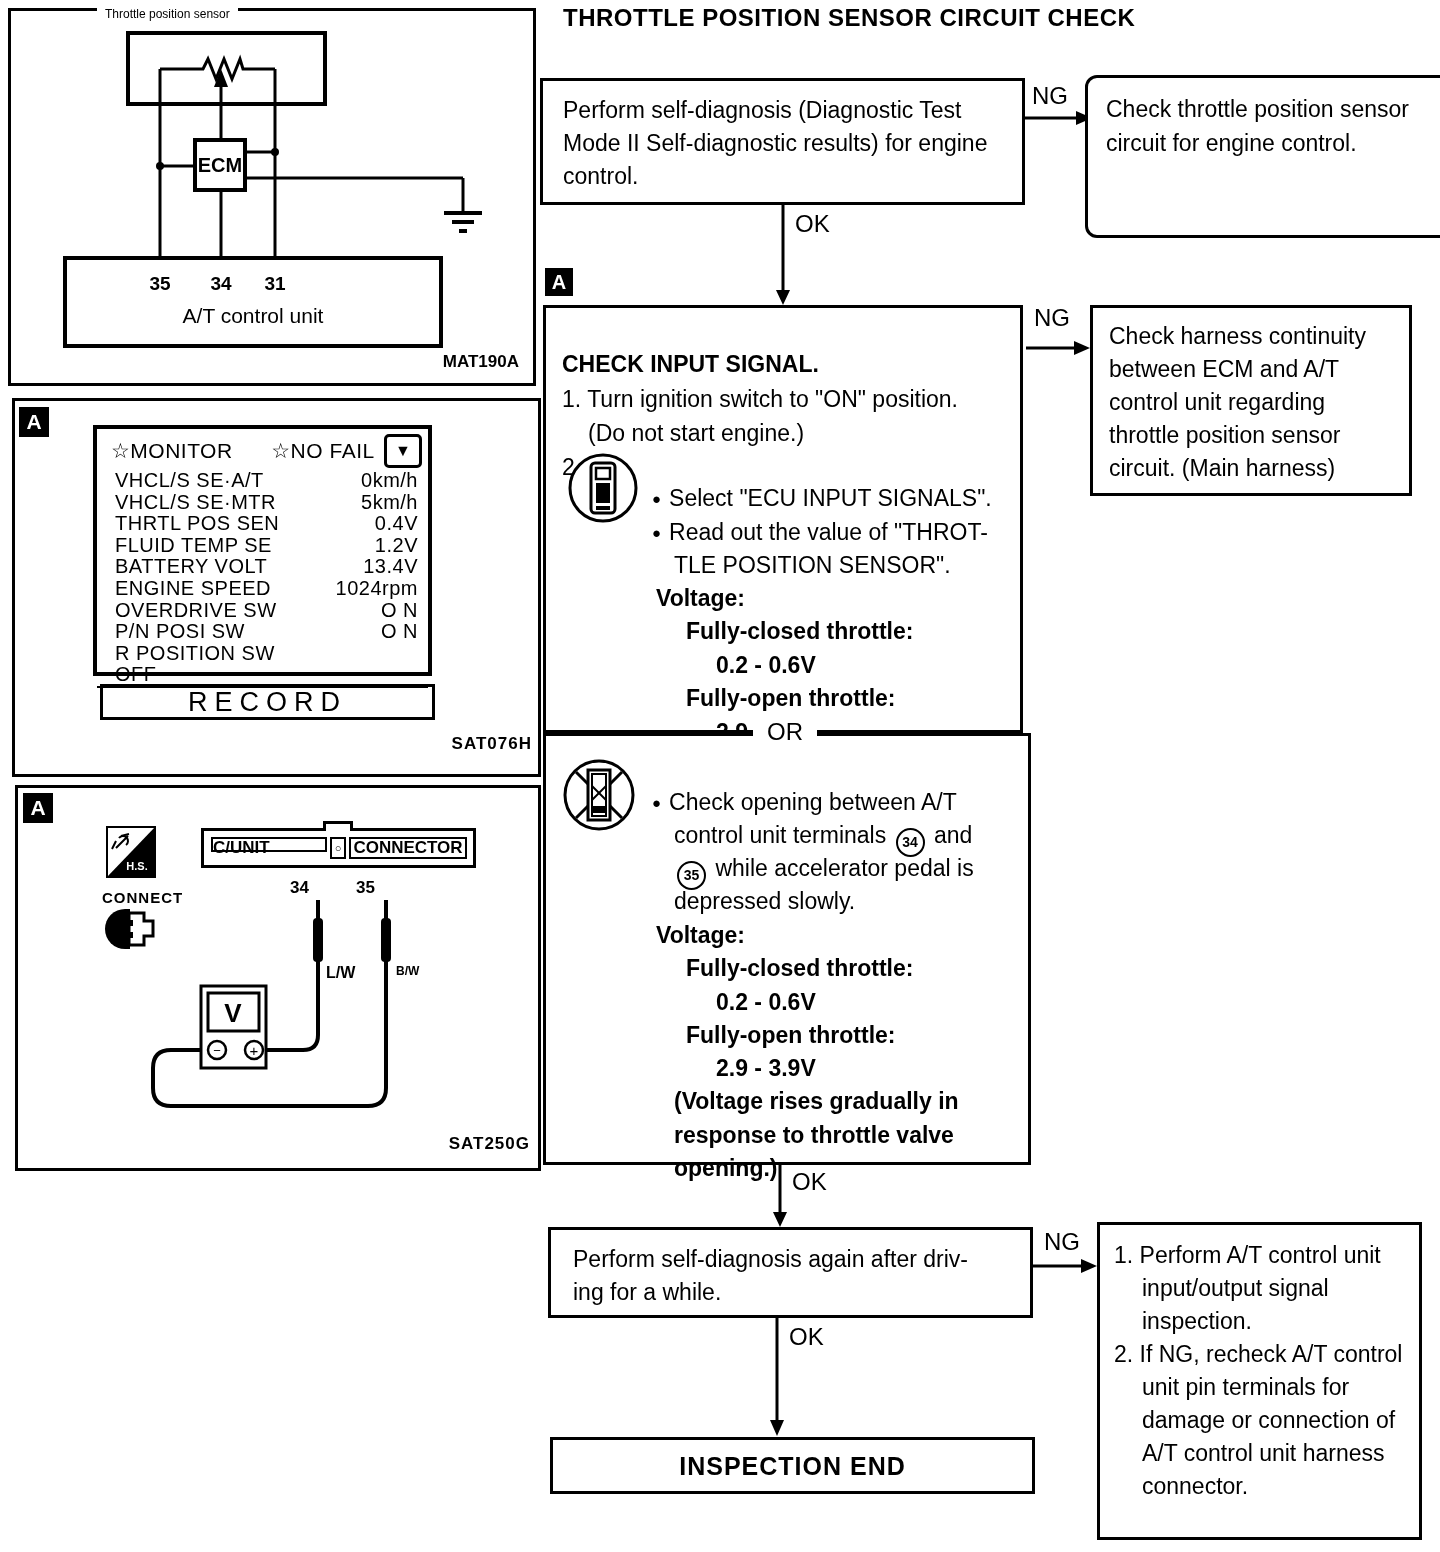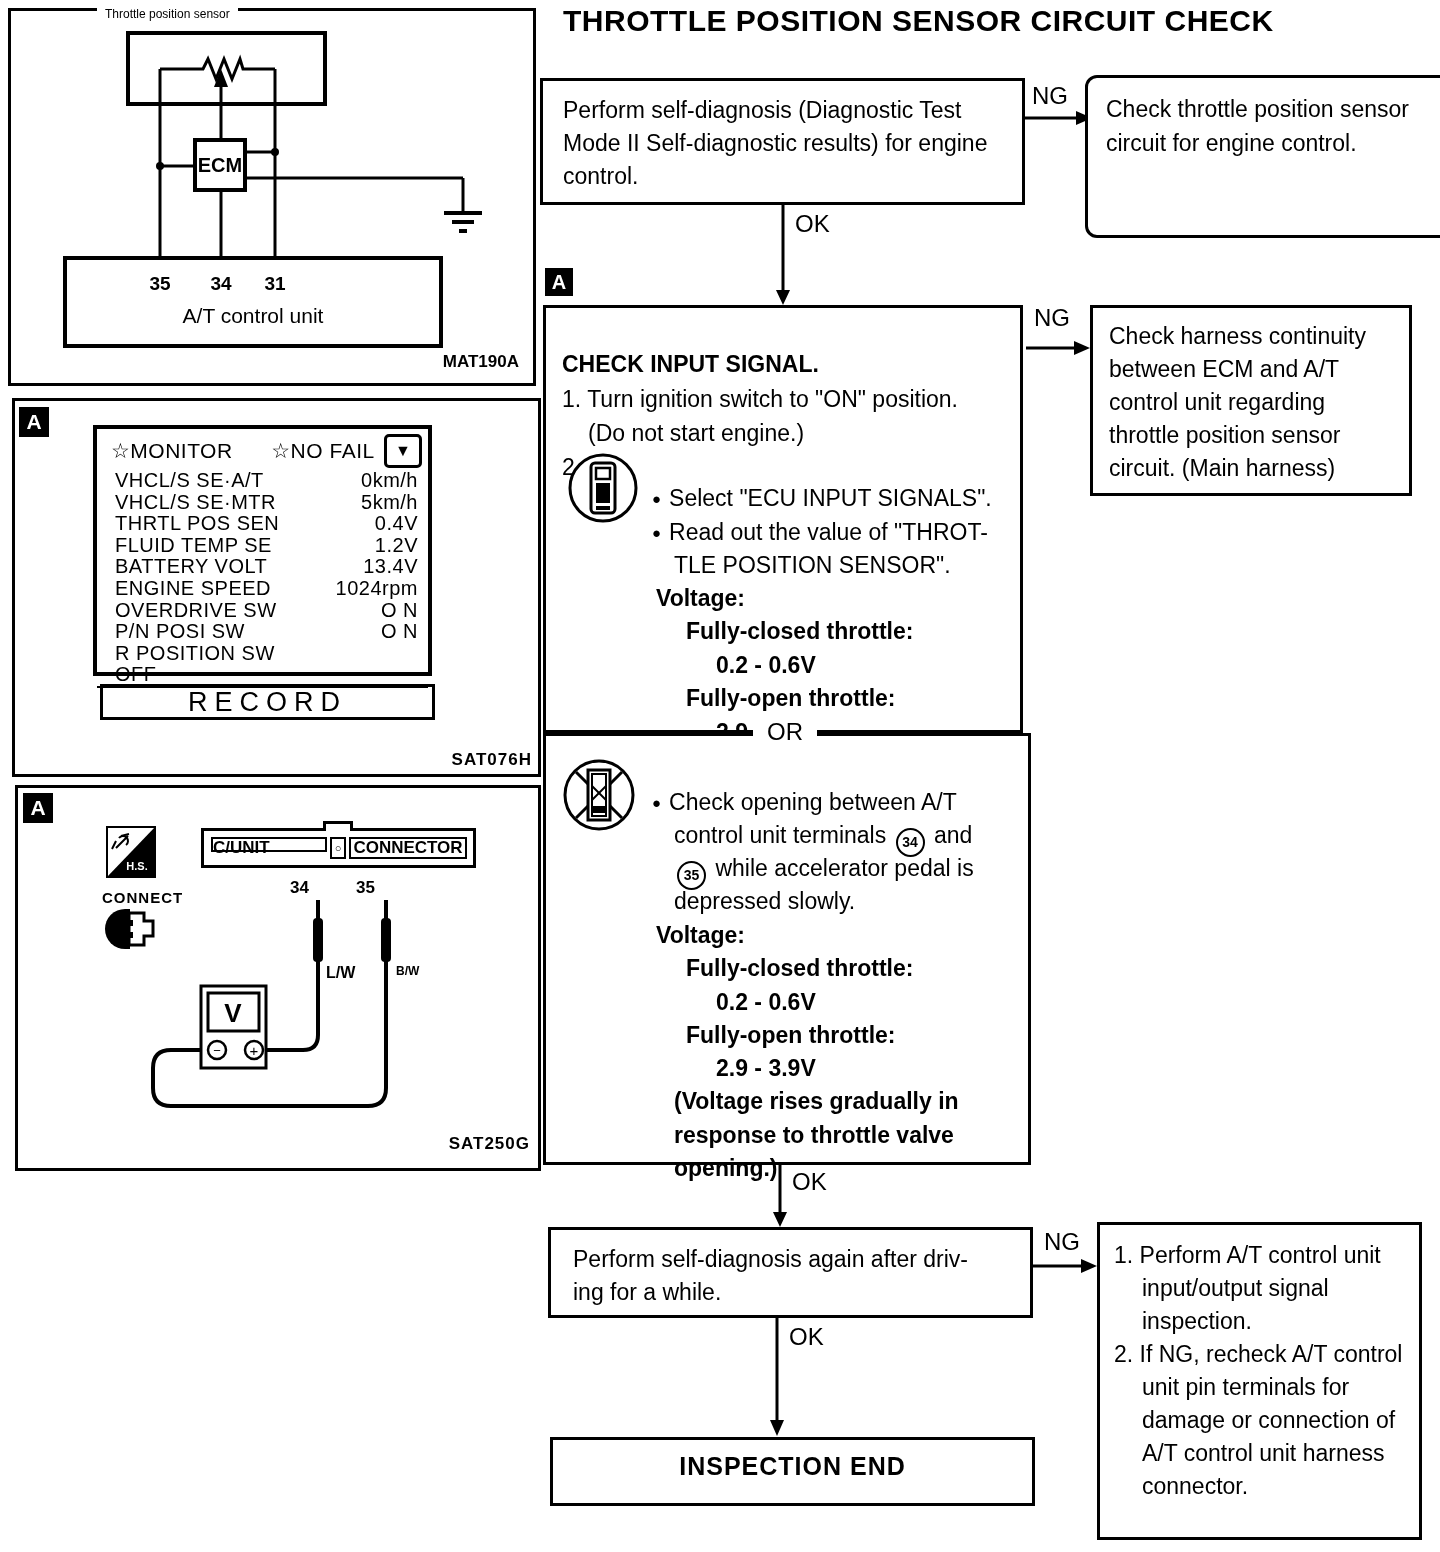--- a/index.html
+++ b/index.html
@@ -22,21 +22,21 @@
   
   .mrow{display:flex;justify-content:space-between;padding:0 10px 0 18px;
         font-size:20px;line-height:21.6px;letter-spacing:0.5px;}
   svg{display:block;}
 </style>
 </head>
 <body>
 
 <div id="page">
 
-  <div class="abs bold" style="left:563px;top:4px;font-size:30px;letter-spacing:0.5px;">THROTTLE POSITION SENSOR CIRCUIT CHECK</div>
+  <div class="abs bold" style="left:563px;top:4px;font-size:24px;letter-spacing:0.5px;">THROTTLE POSITION SENSOR CIRCUIT CHECK</div>
 
   <div class="panel" style="left:8px;top:8px;width:522px;height:372px;">
     <div class="abs" style="left:86px;top:-4px;background:#fff;padding:0 8px;font-size:12px;">Throttle position sensor</div>
     <svg width="516" height="366" viewBox="0 0 516 366">
 
       <rect x="117" y="22" width="197" height="71" fill="none" stroke="#000" stroke-width="4"></rect>
 
       <path d="M149,58 H192 L197,48 L205,68 L213,48 L221,68 L229,48 L232,58 H264" fill="none" stroke="#000" stroke-width="3"></path>
 
       <line x1="210" y1="131" x2="210" y2="72" stroke="#000" stroke-width="3"></line>
@@ -114,21 +114,21 @@
           <span>P/N POSI SW</span>
           <span>O N</span>
         </div>
       <div class="mrow" style="border-bottom:2px solid #000;flex-direction:column;">
           <span>R POSITION SW</span>
           <span>OFF</span>
         </div>
     </div>
     <div class="abs" style="left:85px;top:283px;width:335px;height:36px;border:3px solid #000;box-sizing:border-box;
                 display:flex;align-items:center;justify-content:center;font-size:27px;letter-spacing:7px;">RECORD</div>
-    <div class="figid" style="right:6px;bottom:4px;">SAT076H</div>
+    <div class="figid" style="right:6px;bottom:20px;">SAT076H</div>
   </div>
 
   <div class="panel" style="left:15px;top:785px;width:520px;height:380px;">
     <div class="badge" style="left:5px;top:5px;width:30px;height:30px;font-size:21px;">A</div>
 
     <svg class="abs" style="left:88px;top:38px;" width="50" height="52" viewBox="0 0 50 52">
       <rect x="1" y="1" width="48" height="50" fill="#fff" stroke="#000" stroke-width="2"></rect>
       <polygon points="49,1 49,51 1,51" fill="#000"></polygon>
       <path d="M10,22 l12,-12 m-9,2 a5,5 0 1 1 7,7 m-10,-4 l-4,8 m9,-13 l8,-2" fill="none" stroke="#000" stroke-width="2"></path>
       <text x="31" y="44" text-anchor="middle" fill="#fff" font-size="11" font-weight="bold" font-family="Liberation Sans, sans-serif">H.S.</text>
@@ -272,16 +272,16 @@
     <div>Perform self-diagnosis again after driv-</div>
     <div>ing for a while.</div>
   </div>
   <div class="lbl" style="left:1044px;top:1228px;">NG</div>
   <div class="fbox" style="left:1097px;top:1222px;width:325px;height:318px;box-sizing:border-box;padding:14px 8px 0 14px;">
     <div style="padding-left:28px;text-indent:-28px;">1. Perform A/T control unit input/output signal inspection.</div>
     <div style="padding-left:28px;text-indent:-28px;">2. If NG, recheck A/T control unit pin terminals for damage or connection of A/T control unit harness connector.</div>
   </div>
   <div class="lbl" style="left:789px;top:1323px;">OK</div>
 
-  <div class="fbox bold" style="left:550px;top:1437px;width:485px;height:69px;box-sizing:border-box;text-align:center;
+  <div class="fbox bold" style="left:550px;top:1437px;width:485px;height:57px;box-sizing:border-box;text-align:center;
               line-height:52px;font-size:25px;letter-spacing:1px;">INSPECTION END</div>
 
 </div>
 
 </body></html>

